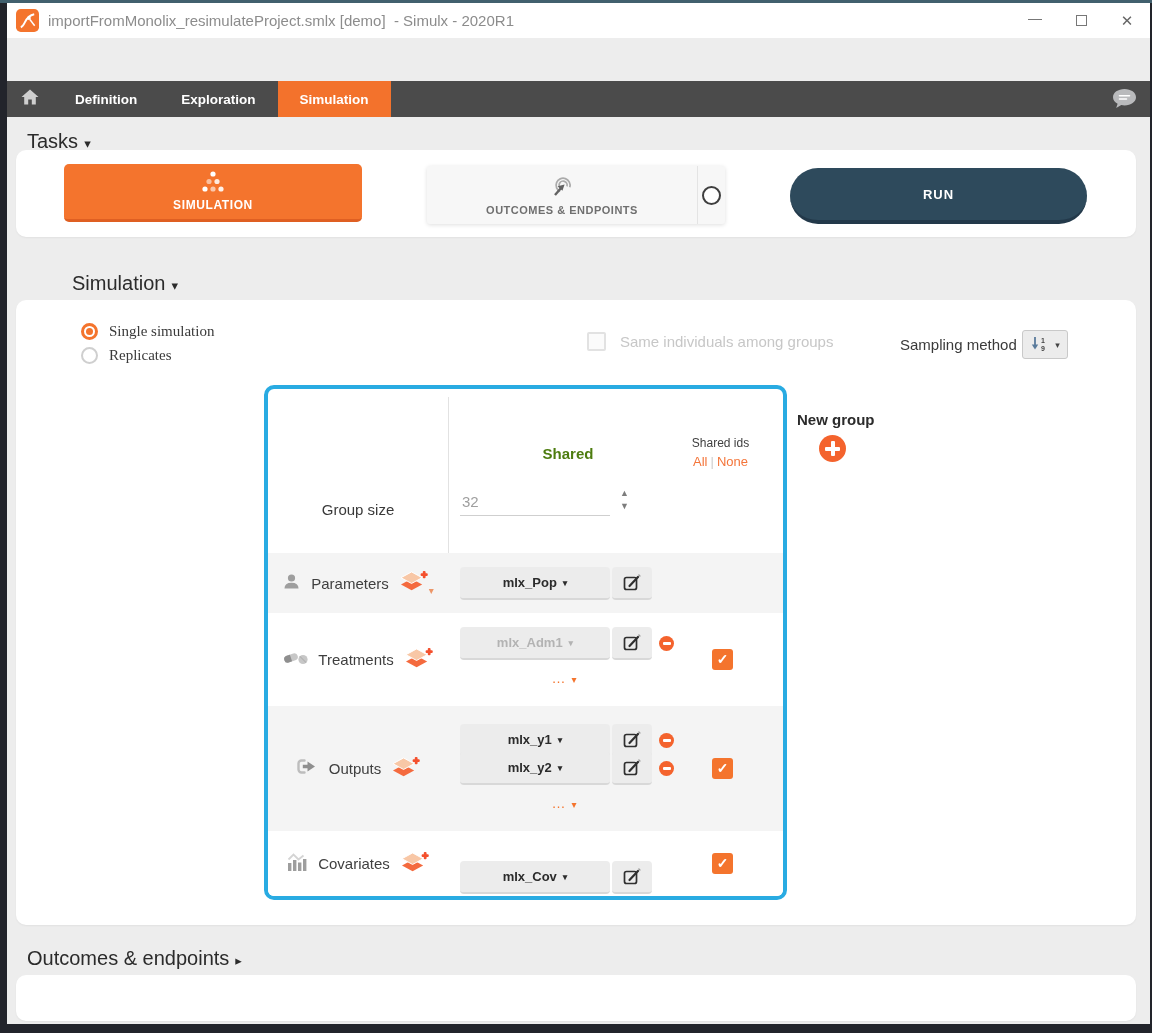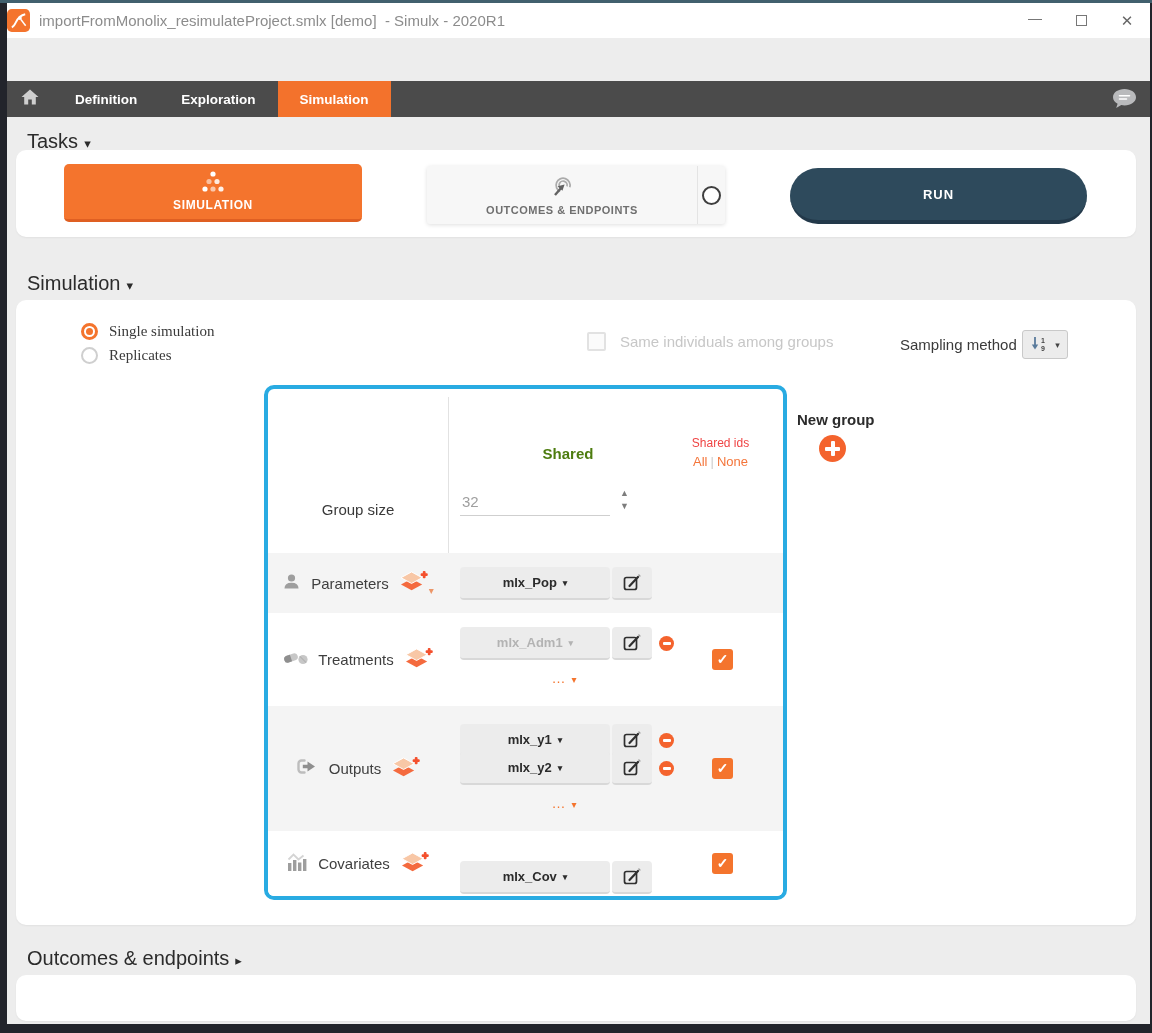--- a/index.html
+++ b/index.html
@@ -7,21 +7,21 @@
   body {
     background:#22242b;
     font-family:"Liberation Sans", sans-serif;
     position:relative; overflow:hidden;
   }
   .top-strip { position:absolute; top:0; left:0; right:0; height:3px; background:#41606e; }
   .window { position:absolute; top:3px; left:7px; width:1143px; height:1021px; background:#ededed; }
 
   
   .titlebar { position:absolute; top:0; left:0; right:0; height:35px; background:#ffffff;
-              display:flex; align-items:center; padding-left:0; }
+              display:flex; align-items:center; padding-left:9px; }
   .logo { width:23px; height:23px; display:inline-block; }
   .title-text { margin-left:9px; font-size:15px; color:#8c8c8c; white-space:pre; }
   .win-controls { margin-left:auto; display:flex; height:100%; }
   .win-btn { width:46px; height:100%; display:flex; align-items:center; justify-content:center;
              color:#6e6e6e; font-size:14px; cursor:pointer; }
   .max-box { width:11px; height:11px; border:1.5px solid #777; display:inline-block; }
   .min-glyph { font-size:14px; color:#777; margin-top:-6px; }
   .close-glyph { font-size:15px; color:#666; }
 
   
@@ -63,21 +63,21 @@
   .outcomes-main .lbl { color:#6f6f6f; font-size:11px; font-weight:700; letter-spacing:0.5px; }
   .outcomes-side { width:28px; border-left:1px solid #e4e4e4; display:flex; align-items:center;
                    justify-content:center; }
   .ring { width:19px; height:19px; border:2px solid #3f3f3f; border-radius:50%; background:#fff; }
   .run-btn { position:absolute; left:774px; top:18px; width:297px; height:56px;
              background:#2e4a5c; border:none; border-bottom:4px solid #23394a; border-radius:28px;
              color:#ffffff; font-size:13px; font-weight:700; letter-spacing:1px; cursor:pointer;
              font-family:"Liberation Sans", sans-serif; }
 
   
-  #simulation-title { top:155px; }
+  #simulation-title { top:155px;margin-left:45px; }
   #simulation-card { top:183px; height:625px; }
 
   .radio-row { position:absolute; left:65px; display:flex; align-items:center; gap:11px; cursor:pointer;font-family:Liberation Serif, serif; }
   .radio { width:17px; height:17px; border-radius:50%; border:2px solid #cfcfcf; background:#fff;
            display:flex; align-items:center; justify-content:center; }
   .radio.on { border-color:#f4742d; border-width:3px; }
   .radio.on .dot { width:7px; height:7px; border-radius:50%; background:#f4742d; }
   .radio-label { font-size:15px; color:#3a3a3a; }
 
   .same-ind { position:absolute; left:571px; top:32px; display:flex; align-items:center; gap:14px; }
@@ -90,21 +90,21 @@
                   display:flex; align-items:center; justify-content:center; gap:5px; cursor:pointer; }
   .sampling-btn .dd { font-size:9px; color:#444; }
 
   
   .group-table { position:absolute; left:248px; top:85px; width:523px; height:515px;
                  border:4px solid #29abe2; border-radius:10px; background:#ffffff; overflow:hidden; }
   .gt-divider { position:absolute; left:180px; top:8px; bottom:8px; width:1px; background:#e2e2e2; }
   .gt-shared-header { position:absolute; left:180px; width:240px; top:56px; text-align:center;
                       font-size:15px; font-weight:700; color:#4d7c0f; }
   .gt-sharedids { position:absolute; left:395px; width:115px; top:47px; text-align:center;
-                  font-size:12px; color:#ef4444; }
+                  font-size:12px; color:#404040; }
   .gt-allnone { position:absolute; left:395px; width:115px; top:65px; text-align:center; font-size:13px; }
   .gt-allnone .lnk { color:#f4753a; cursor:pointer; }
   .gt-allnone .sep { color:#cccccc; margin:0 3px; }
   .gt-groupsize { position:absolute; left:0; width:180px; top:112px; text-align:center;
                   font-size:15px; color:#3a3a3a; }
   .gt-input { position:absolute; left:192px; top:104px; width:150px; font-size:15px; color:#9f9f9f;
               border:none; border-bottom:1px solid #cfcfcf; background:transparent;
               padding:0 2px 5px 2px; font-family:"Liberation Sans", sans-serif; }
   .spinner { position:absolute; left:352px; top:100px; display:flex; flex-direction:column; gap:4px; }
   .spinner span { font-size:9px; color:#7d7d7d; line-height:9px; cursor:pointer; }

